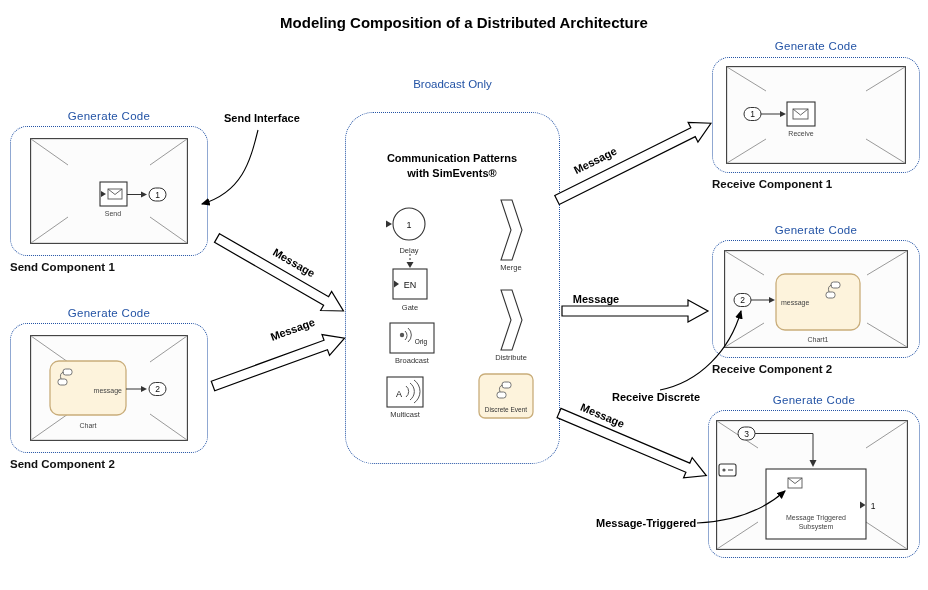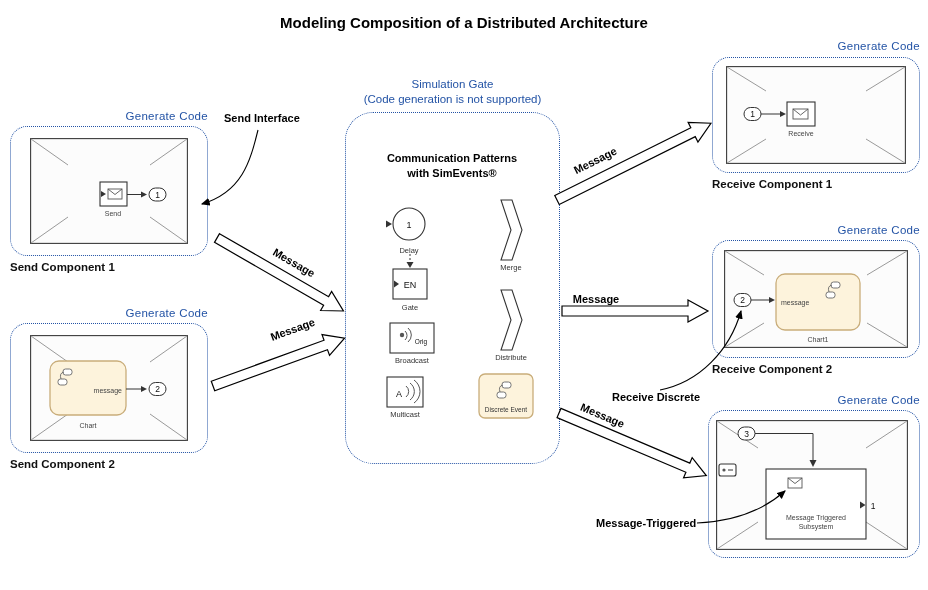--- a/index.html
+++ b/index.html
@@ -2,21 +2,21 @@
 <html style="--accent: #2353a5; --chart_fill: #fdf3dc; --chart_stroke: #c9ad7a; --box_stroke: #3c3c3c;"><head>
 <meta charset="utf-8">
 <style>
   * { margin:0; padding:0; box-sizing:border-box; }
   html,body { background:#ffffff; font-family:"Liberation Sans", sans-serif; }
   #canvas { position:relative; width:928px; height:590px; background:#fff; overflow:hidden; }
 
   .title { position:absolute; top:14px; left:0; width:100%; text-align:center;
            font-size:15px; font-weight:bold; color:#000; }
 
-  .gc      { position:absolute; text-align:right; font-size:11.5px; color:var(--accent); letter-spacing:.3px; }
+  .gc      { position:absolute; text-align:center; font-size:11.5px; color:var(--accent); letter-spacing:.3px; }
   .caption { position:absolute; text-align:left; font-size:11.5px; font-weight:bold; color:#101010; }
   .hdr     { position:absolute; text-align:center; font-size:11.5px; color:var(--accent); }
   .anno    { position:absolute; font-size:11px; font-weight:bold; color:#000; white-space:nowrap; }
 
   .dotted { position:absolute; border:1.6px dotted var(--accent); border-radius:17px; background:transparent; }
   .dotted.big { border-radius:28px; }
 
   svg.model, svg.centersvg { position:absolute; overflow:visible; }
   #overlay { position:absolute; left:0; top:0; pointer-events:none; }
 
@@ -100,22 +100,21 @@
     </g>
     <path class="wire" d="M96,54 H112"></path>
     <path class="ahead" d="M111,51 l6,3 l-6,3 z"></path>
     <g>
       <rect class="port" x="119" y="47.5" width="17" height="13" rx="6.5"></rect>
       <text class="ptxt" x="127.5" y="57">2</text>
     </g>
   </svg>
   <div class="caption" style="left:10px;top:458px;width:198px">Send Component 2</div>
 
-  <div class="hdr" style="left:345px;top:78px;width:215px">Simulation Gate</div>
-  <div class="hdr" style="left:335px;top:93px;width:235px">(Code generation is not supported)</div>
+  <div class="hdr" style="left:345px;top:78px;width:215px">Broadcast Only</div>
   <div class="dotted big" style="left:345px;top:112px;width:215px;height:352px"></div>
   <svg class="centersvg" style="left:345px;top:112px" width="215" height="352">
     <text class="ctitle" x="107" y="50">Communication Patterns</text>
     <text class="ctitle" x="107" y="65">with SimEvents®</text>
 
     <g>
       <path class="tinych" d="M41,108.5 l6,3.5 l-6,3.5 z"></path>
       <circle class="blk" cx="64" cy="112" r="16"></circle>
       <text class="btxt" x="64" y="115.5">1</text>
       <text class="blabel" x="64" y="141">Delay</text>

